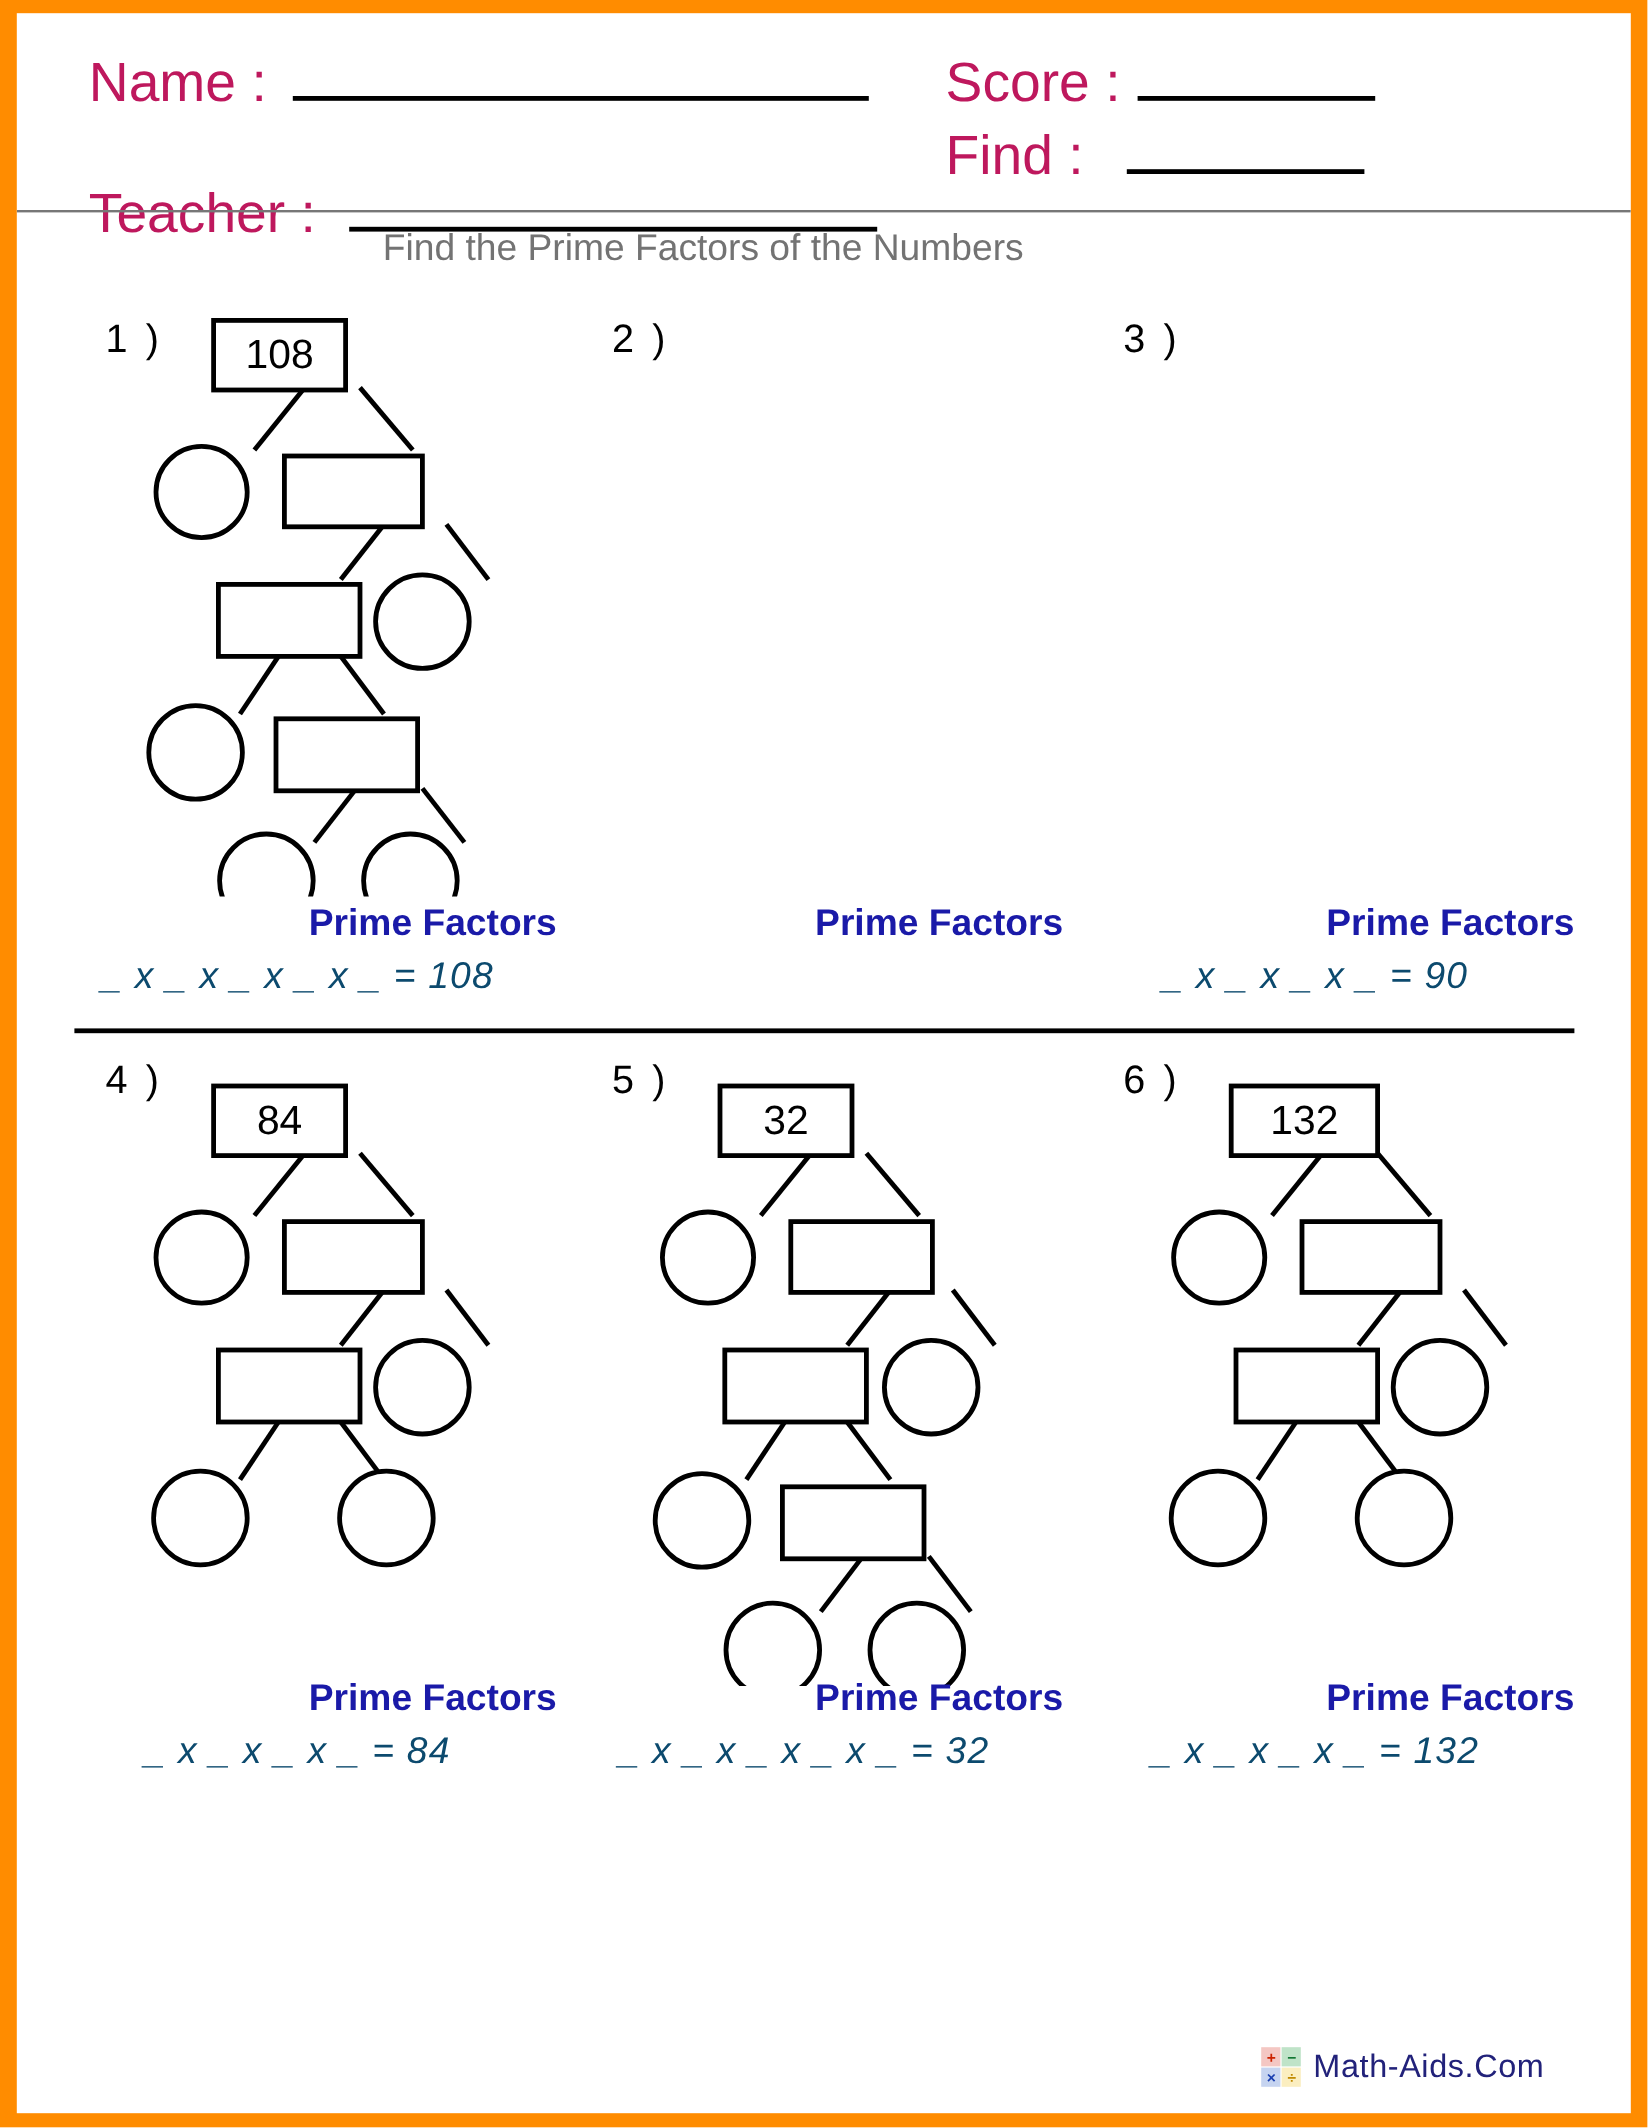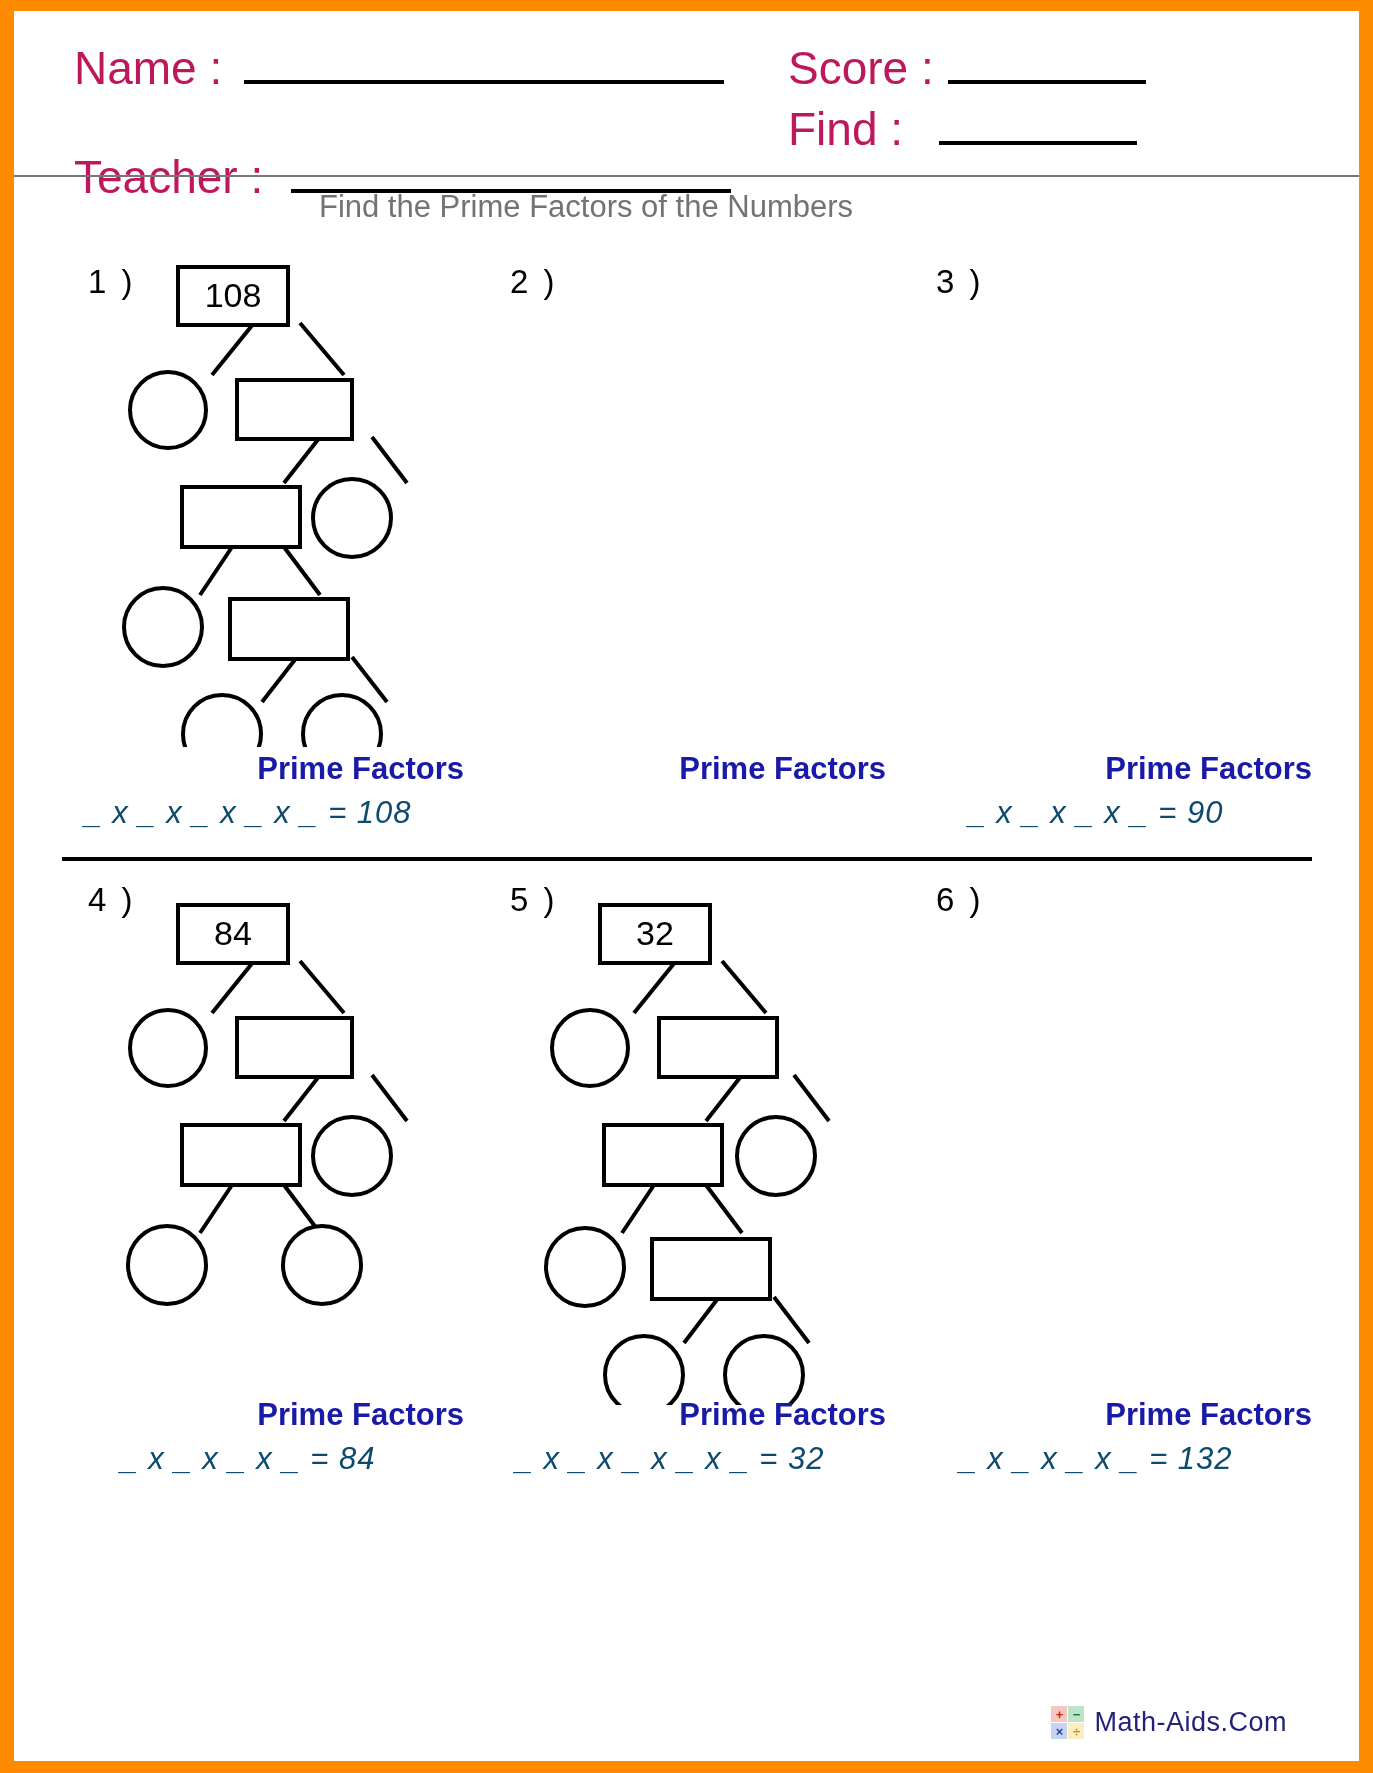--- a/index.html
+++ b/index.html
@@ -332,20 +332,40 @@
               <circle cx="190" cy="490" r="39" fill="#fff" stroke="#000" stroke-width="4"></circle>
               <circle cx="310" cy="490" r="39" fill="#fff" stroke="#000" stroke-width="4"></circle>
             </svg>
           </div>
           <div class="pf-title">Prime Factors</div>
           <div class="pf-expr">_ x _ x _ x _ x _ = 32</div>
         </div>
 
         <div class="cell c2">
           <div class="pnum">6 )</div>
+          <div class="tree-holder" style="top:28px">
+            <svg width="432" height="500" viewBox="0 0 432 500">
+              <g fill="none" stroke="#000" stroke-width="4">
+                <line x1="222" y1="76" x2="180" y2="128"></line>
+                <line x1="268" y1="76" x2="312" y2="128"></line>
+                <line x1="288" y1="190" x2="252" y2="236"></line>
+                <line x1="340" y1="190" x2="375" y2="236"></line>
+                <line x1="200" y1="300" x2="168" y2="348"></line>
+                <line x1="252" y1="300" x2="288" y2="348"></line>
+              </g>
+              <rect x="146" y="20" width="122" height="58" fill="#fff" stroke="#000" stroke-width="4"></rect>
+              <text class="node-val" x="207" y="60" text-anchor="middle">132</text>
+              <circle cx="136" cy="163" r="38" fill="#fff" stroke="#000" stroke-width="4"></circle>
+              <rect x="205" y="133" width="115" height="59" fill="#fff" stroke="#000" stroke-width="4"></rect>
+              <rect x="150" y="240" width="118" height="60" fill="#fff" stroke="#000" stroke-width="4"></rect>
+              <circle cx="320" cy="271" r="39" fill="#fff" stroke="#000" stroke-width="4"></circle>
+              <circle cx="135" cy="380" r="39" fill="#fff" stroke="#000" stroke-width="4"></circle>
+              <circle cx="290" cy="380" r="39" fill="#fff" stroke="#000" stroke-width="4"></circle>
+            </svg>
+          </div>
           <div class="pf-title">Prime Factors</div>
           <div class="pf-expr">_ x _ x _ x _  = 132</div>
         </div>
       </div>
     </div>
 
     <div class="footer">
       <div class="logo-grid">
         <span class="logo-cell lc-plus">+</span>
         <span class="logo-cell lc-minus">−</span>

